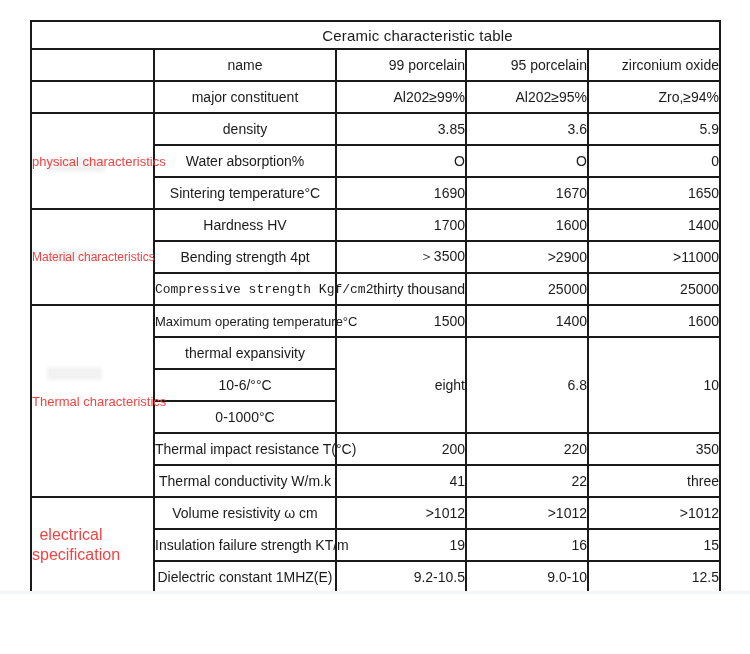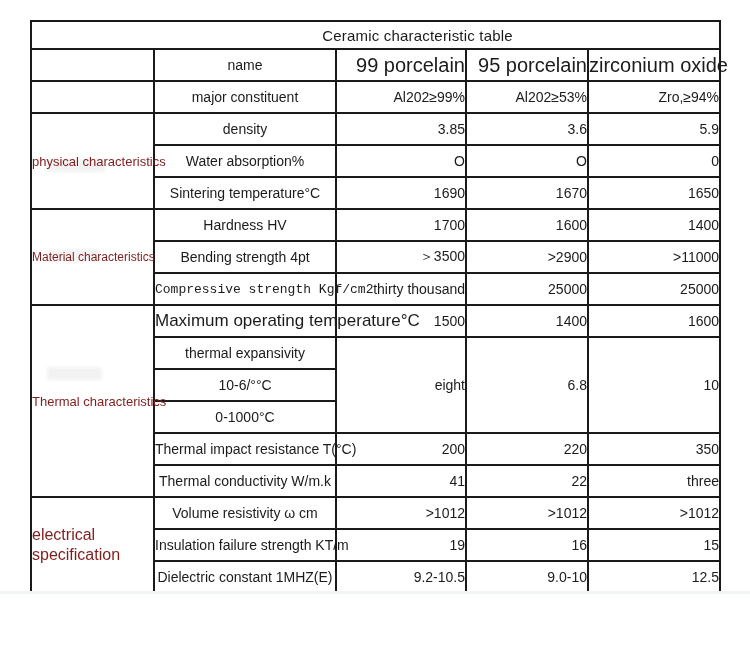--- a/index.html
+++ b/index.html
@@ -38,43 +38,43 @@
     padding-left:84px !important;
     letter-spacing:0.2px;
   }
   
   .lbl {
     position:relative;
     z-index:3;
     white-space:nowrap;
   }
   td.cat {
-    text-align:left;
+    text-align:center;
     padding-left:15px;
     font-size:13px;
-    color:#7f1d1d;
+    color:#ef4444;
   }
   td.cat-sm { font-size:12px; }
   td.cat-xs { font-size:16px;margin-top:38px; }
   td.cat-xs .lbl { white-space:normal; display:block; line-height:1.25; width:78px; }
   td.row-label {
     text-align:center;
     font-size:14px;
     padding-left:14px;
   }
   td.name-s  { font-size:13px;font-family:Liberation Mono, monospace; }
-  td.name-xs { font-size:17px; padding-left:6px;border-radius:12px; }
+  td.name-xs { font-size:13px; padding-left:6px;border-radius:12px; }
   td.value {
     text-align:right;
     font-size:14px;
   }
   td.col-h {
     text-align:right;
     padding-right:3px;
-    font-size:20px;
+    font-size:14px;
   }
   .smudge {
     position:absolute;
     background:#e9e9e9;
     opacity:0.55;
     filter:blur(1.5px);
     pointer-events:none;
   }
   .faint-line {
     position:absolute;
@@ -105,21 +105,21 @@
           <td class="cat" rowspan="1"><span class="lbl"></span></td>
           <td class="row-label"><span class="lbl">name</span></td>
           <td class="col-h"><span class="lbl">99 porcelain</span></td>
           <td class="col-h"><span class="lbl">95 porcelain</span></td>
           <td class="col-h"><span class="lbl">zirconium oxide</span></td>
         </tr>
         <tr>
           <td class="cat" rowspan="1"><span class="lbl"></span></td>
           <td class="row-label"><span class="lbl">major constituent</span></td>
           <td class="value"><span class="lbl">Al202≥99%</span></td>
-          <td class="value"><span class="lbl">Al202≥53%</span></td>
+          <td class="value"><span class="lbl">Al202≥95%</span></td>
           <td class="value"><span class="lbl">Zro,≥94%</span></td>
         </tr>
         <tr>
           <td class="cat" rowspan="3"><span class="lbl">physical characteristics</span></td>
           <td class="row-label"><span class="lbl">density</span></td>
           <td class="value"><span class="lbl">3.85</span></td>
           <td class="value"><span class="lbl">3.6</span></td>
           <td class="value"><span class="lbl">5.9</span></td>
         </tr>
         <tr>

